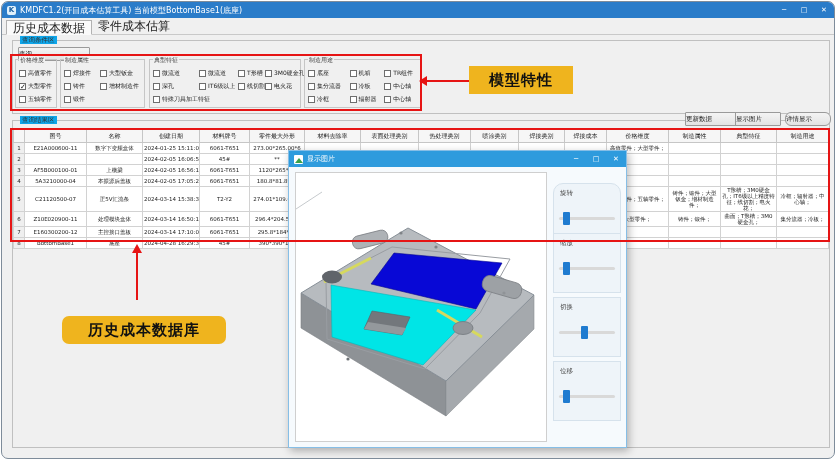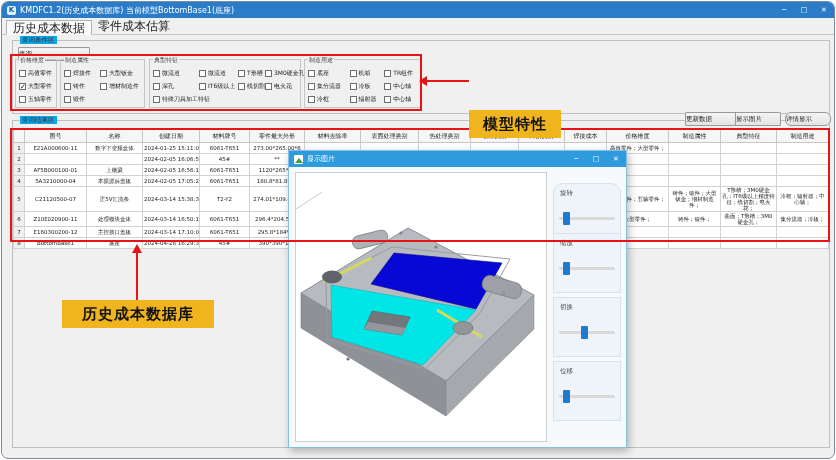--- a/index.html
+++ b/index.html
@@ -66,21 +66,21 @@
   .arrow-left{width:0;height:0;border-top:5px solid transparent;border-bottom:5px solid transparent;border-right:8px solid var(--red);}
   .arrow-up{width:0;height:0;border-left:5px solid transparent;border-right:5px solid transparent;border-bottom:9px solid var(--red);}
 </style>
 </head>
 <body>
 
 <div class="window">
 
   <div class="titlebar">
     <span class="app-icon">K</span>
-    <span class="title-text">KMDFC1.2(历史成本数据库) 当前模型BottomBase1(底座)</span>
+    <span class="title-text">KMDFC1.2(开目成本估算工具) 当前模型BottomBase1(底座)</span>
     <span class="win-controls">
       <span class="win-btn">─</span>
       <span class="win-btn">□</span>
       <span class="win-btn">✕</span>
     </span>
   </div>
 
   <div class="tabstrip">
     <span class="tab active">历史成本数据</span>
     <span class="tab">零件成本估算</span>
@@ -482,18 +482,18 @@
         <div class="track">
           <div class="handle" style="left: 3.92px;"></div>
         </div>
       </div>
     </div>
 
   <div class="ann red-rect" style="left:8px;top:52px;width:412px;height:57px;"></div>
   <div class="ann red-rect" style="left:8px;top:126px;width:820px;height:114px;"></div>
   <div class="ann h-line" style="left:425px;top:78px;width:42px;"></div>
   <div class="ann arrow-left" style="left:417px;top:74px;"></div>
-  <div class="ann ylabel" style="left:467px;top:64px;width:92px;height:28px;margin-top:44px;">模型特性</div>
+  <div class="ann ylabel" style="left:467px;top:64px;width:104px;height:28px;">模型特性</div>
   <div class="ann v-line" style="left:134px;top:250px;height:48px;"></div>
   <div class="ann arrow-up" style="left:130px;top:242px;"></div>
-  <div class="ann ylabel" style="left:60px;top:298px;width:152px;height:28px;">历史成本数据库</div>
+  <div class="ann ylabel" style="left:60px;top:314px;width:164px;height:28px;border-radius:7px;">历史成本数据库</div>
 
 </div>
 
 </body></html>

